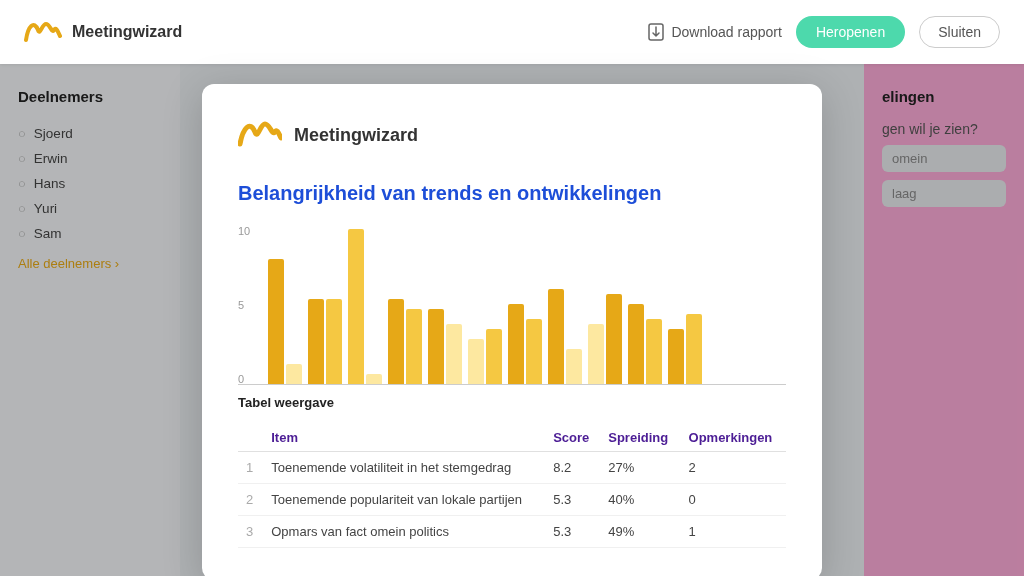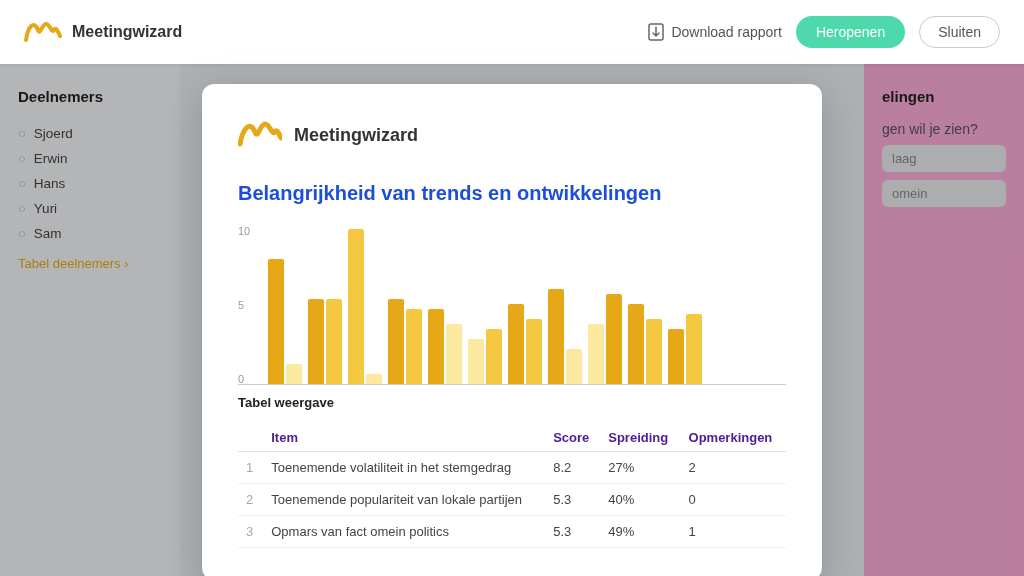--- a/index.html
+++ b/index.html
@@ -304,30 +304,30 @@
       <span>Hans</span>
     </div>
     <div class="sidebar-item">
       <span class="user-icon">○</span>
       <span>Yuri</span>
     </div>
     <div class="sidebar-item">
       <span class="user-icon">○</span>
       <span>Sam</span>
     </div>
-    <div class="sidebar-all-link">Tabel deelnemers ›</div>
+    <div class="sidebar-all-link">Alle deelnemers ›</div>
   </div>
 
   <div style="flex:1; background:#e8ecef;"></div>
 
   <div class="sidebar-right">
     <div class="sidebar-right-title">elingen</div>
     <div class="sidebar-right-label">gen wil je zien?</div>
+    <div class="sidebar-right-input">omein</div>
     <div class="sidebar-right-input">laag</div>
-    <div class="sidebar-right-input">omein</div>
   </div>
 
   <div class="modal-overlay">
     <div class="modal">
 
       <div class="modal-header">
         <div class="modal-logo">
           <svg viewBox="0 0 44 34" fill="none" xmlns="http://www.w3.org/2000/svg">
             <path d="M2 28 C5 12, 12 4, 17 16 C20 24, 22 8, 27 8 C32 8, 34 20, 37 16 C39 12, 41 18, 43 22" stroke="#e6a817" stroke-width="5" fill="none" stroke-linecap="round"></path>
           </svg>

